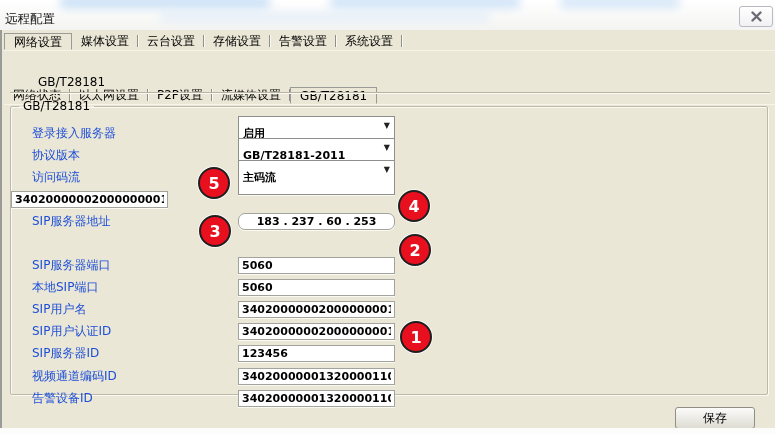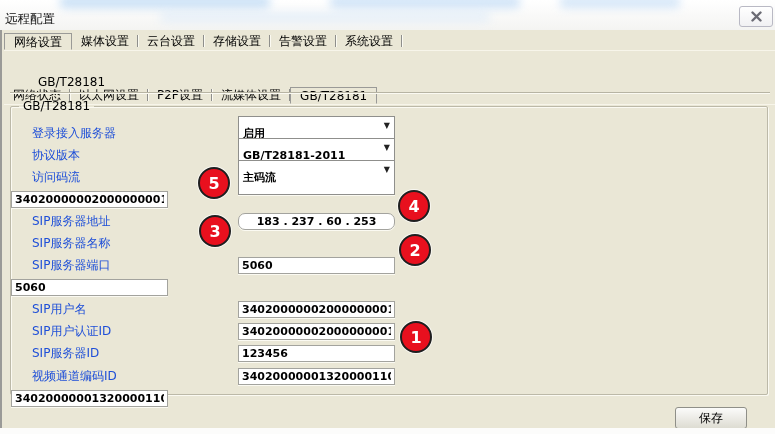--- a/index.html
+++ b/index.html
@@ -65,21 +65,21 @@
            background:#e8101e; border:2px solid #1f1f1f;
            box-shadow:0 0 0 1px rgba(255,255,255,.65);
            color:#fff; font-size:16px; font-weight:700;
            display:flex; align-items:center; justify-content:center; }
   .badge5 { left:196px; top:137px; }
   .badge4 { left:396px; top:160px; }
   .badge3 { left:197px; top:185px; }
   .badge2 { left:397px; top:204px; }
   .badge1 { left:398px; top:291px; }
 
-  .save { position:absolute; left:673px; top:377px; width:72px; height:22px;
+  .save { position:absolute; left:673px; top:377px; width:80px; height:22px;
           background:linear-gradient(#fbfbfa,#dddcd2); border:1px solid #8f8f88;
           border-radius:3px; font-size:12px; color:#000; cursor:pointer;
           font-family:Liberation Sans, sans-serif; }
 
   .bottom-edge { position:absolute; left:0; bottom:0; width:775px; height:6px; background:#fcfcfb; }
 </style>
 </head>
 <body>
 
 <div class="dialog">
@@ -150,29 +150,29 @@
         <div class="row">
           <input class="txt" value="34020000002000000001" style="">
         </div>
 
         <div class="row">
           <span class="lbl">SIP服务器地址</span>
           <input class="txt ip" value="183 . 237 . 60 . 253" style="">
         </div>
 
         <div class="row">
-          <span class="lbl">SIP服务器名称</span>
         </div>
 
         <div class="row">
           <span class="lbl">SIP服务器端口</span>
           <input class="txt" value="5060" style="">
         </div>
 
         <div class="row">
+          <span class="lbl">本地SIP端口</span>
           <input class="txt" value="5060" style="">
         </div>
 
         <div class="row">
           <span class="lbl">SIP用户名</span>
           <input class="txt" value="34020000002000000001" style="">
         </div>
 
         <div class="row">
           <span class="lbl">SIP用户认证ID</span>
@@ -183,20 +183,21 @@
           <span class="lbl">SIP服务器ID</span>
           <input class="txt" value="123456" style="">
         </div>
 
         <div class="row">
           <span class="lbl">视频通道编码ID</span>
           <input class="txt" value="34020000001320000110" style="">
         </div>
 
         <div class="row">
+          <span class="lbl">告警设备ID</span>
           <input class="txt" value="34020000001320000110" style="">
         </div>
 
       </div>
     </fieldset>
 
     <div class="badge badge5">5</div>
     <div class="badge badge4">4</div>
     <div class="badge badge3">3</div>
     <div class="badge badge2">2</div>

